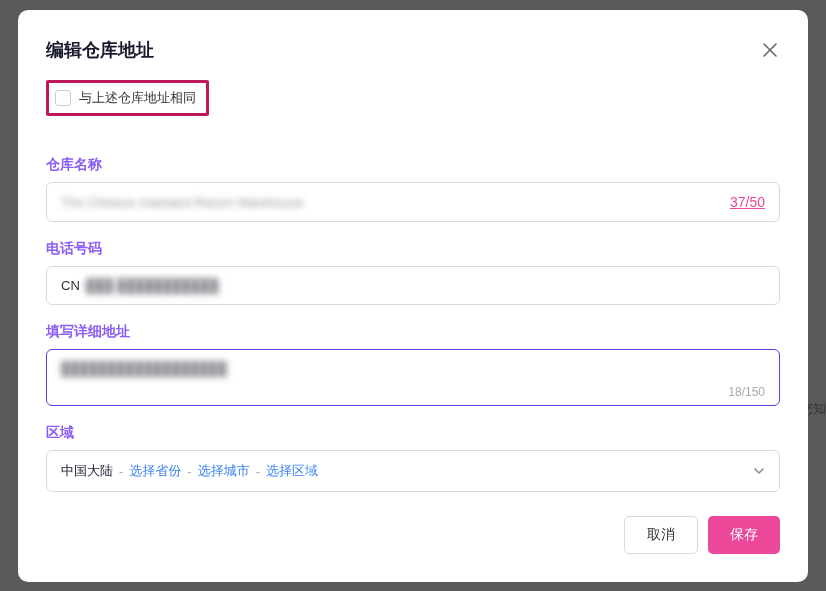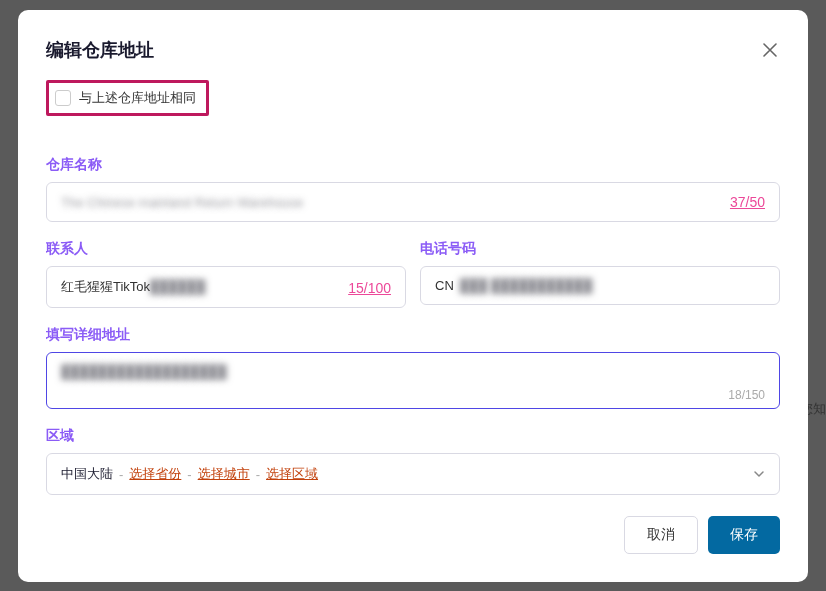--- a/index.html
+++ b/index.html
@@ -159,22 +159,21 @@
       font-size: 13px;
       display: flex;
       gap: 6px;
       align-items: center;
     }
     .region-selected {
       color: #1a1a2e;
       font-weight: 500;
     }
     .region-placeholder {
-      color: #c2410c;
-      text-decoration: underline;
+      color: #3b82f6;
     }
     .region-sep {
       color: #aaa;
     }
     .chevron {
       color: #888;
     }
     .modal-footer {
       display: flex;
       justify-content: flex-end;
@@ -189,21 +188,21 @@
       cursor: pointer;
       border: none;
     }
     .btn-cancel {
       background: #fff;
       border: 1px solid #d9d9e3;
       color: #333;
       text-align: right;
     }
     .btn-save {
-      background: #0369a1;
+      background: #ec4899;
       color: #fff;
     }
     .phone-prefix {
       color: #333;
       font-size: 13px;
       margin-right: 6px;
     }
   </style>
 </head>
 <body>
@@ -232,27 +231,20 @@
 
     <div class="field-group">
       <label class="field-label">仓库名称</label>
       <div class="input-wrap">
         <span class="input-value blurred">The Chinese mainland Return Warehouse</span>
         <span class="char-count">37/50</span>
       </div>
     </div>
 
     <div class="field-row">
-      <div class="field-group">
-        <label class="field-label">联系人</label>
-        <div class="input-wrap">
-          <span class="input-value"><span style="filter: blur(0);"><span>红毛猩猩TikTok</span><span style="color:transparent;text-shadow:0 0 6px rgba(80,80,90,0.6);">██████</span></span></span>
-          <span class="char-count">15/100</span>
-        </div>
-      </div>
       <div class="field-group">
         <label class="field-label">电话号码</label>
         <div class="input-wrap">
           <span class="phone-prefix">CN</span>
           <span class="input-value blurred">███ ███████████</span>
         </div>
       </div>
     </div>
 
     <div class="field-group">

